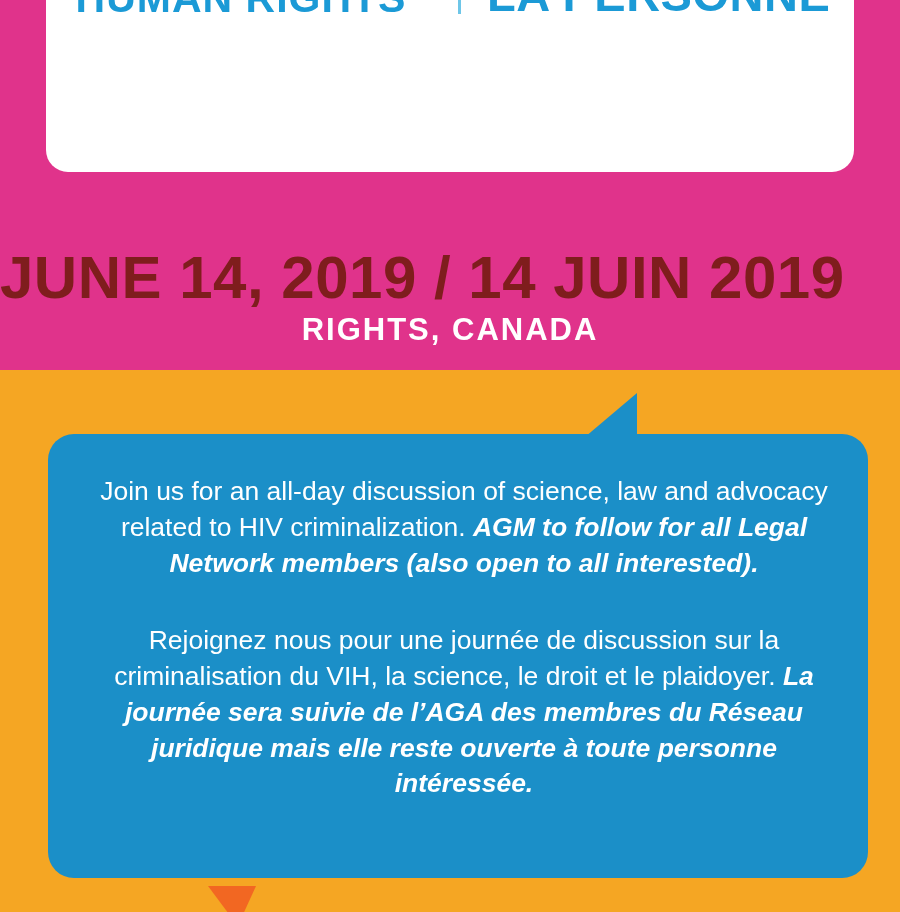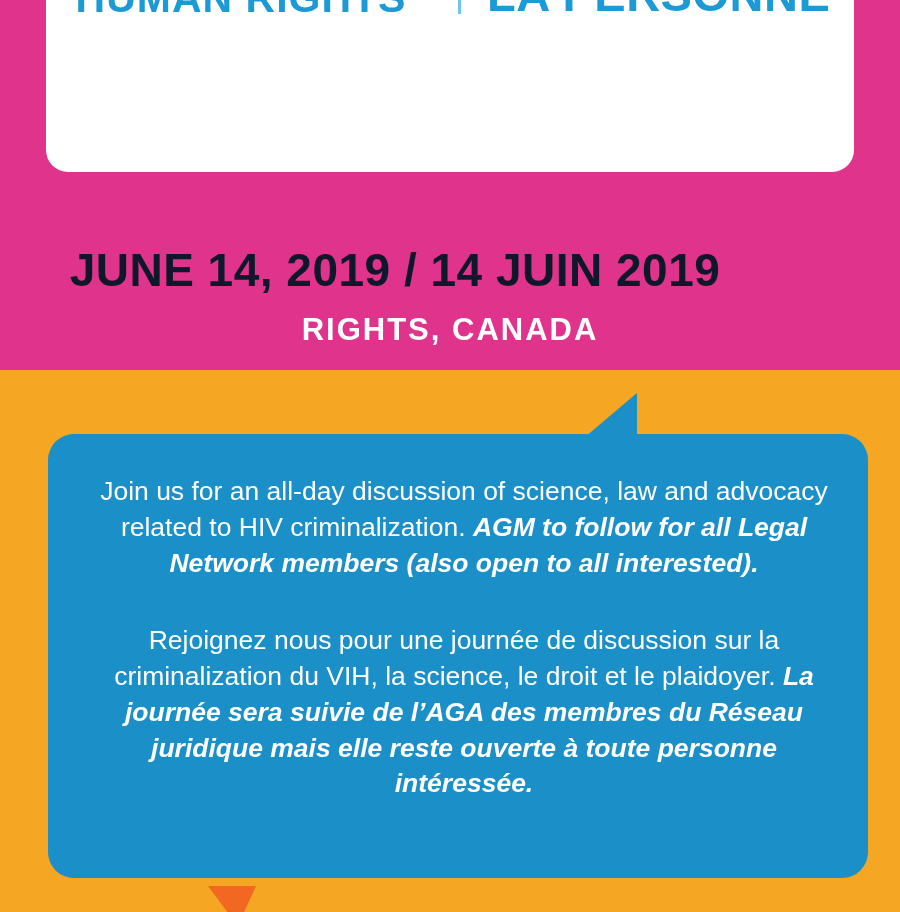--- a/index.html
+++ b/index.html
@@ -119,23 +119,23 @@
     white-space: nowrap;
   }
 
   
   .date-line {
     position: absolute;
     left: 0;
     top: 243px;
     width: 790px;
     text-align: center;
-    color: #0f172a;
-    font-weight: bold;
-    font-size: 46px;
+    color: #7f1d1d;
+    font-weight: bold;
+    font-size: 60px;
     letter-spacing: 0.5px;
     white-space: nowrap;
   }
   .city-line {
     position: absolute;
     left: 0;
     top: 312px;
     width: 900px;
     text-align: center;
     color: #ffffff;
@@ -217,18 +217,18 @@
     </div>
     <div class="title-tail-shape"></div>
   </div>
 
   <div class="date-line">JUNE 14, 2019 / 14 JUIN 2019</div>
   <div class="city-line">RIGHTS, CANADA</div>
 
   <div class="blue-tail"></div>
   <div class="blue-bubble">
     <p class="bb-para"><span>Join us for an all-day discussion of science, law and advocacy related to HIV criminalization. </span><span class="bb-bold-italic">AGM to follow for all Legal Network members (also open to all interested).</span></p>
-    <p class="bb-para second"><span>Rejoignez nous pour une journée de discussion sur la criminalization du VIH, la science, le droit et le plaidoyer. </span><span class="bb-bold-italic">La journée sera suivie de l’AGA des membres du Réseau juridique mais elle reste ouverte à toute personne intéressée.</span></p>
+    <p class="bb-para second"><span>Rejoignez nous pour une journée de discussion sur la criminalisation du VIH, la science, le droit et le plaidoyer. </span><span class="bb-bold-italic">La journée sera suivie de l’AGA des membres du Réseau juridique mais elle reste ouverte à toute personne intéressée.</span></p>
   </div>
 
   <div class="orange-tail"></div>
 
 </div>
 
 </body></html>

